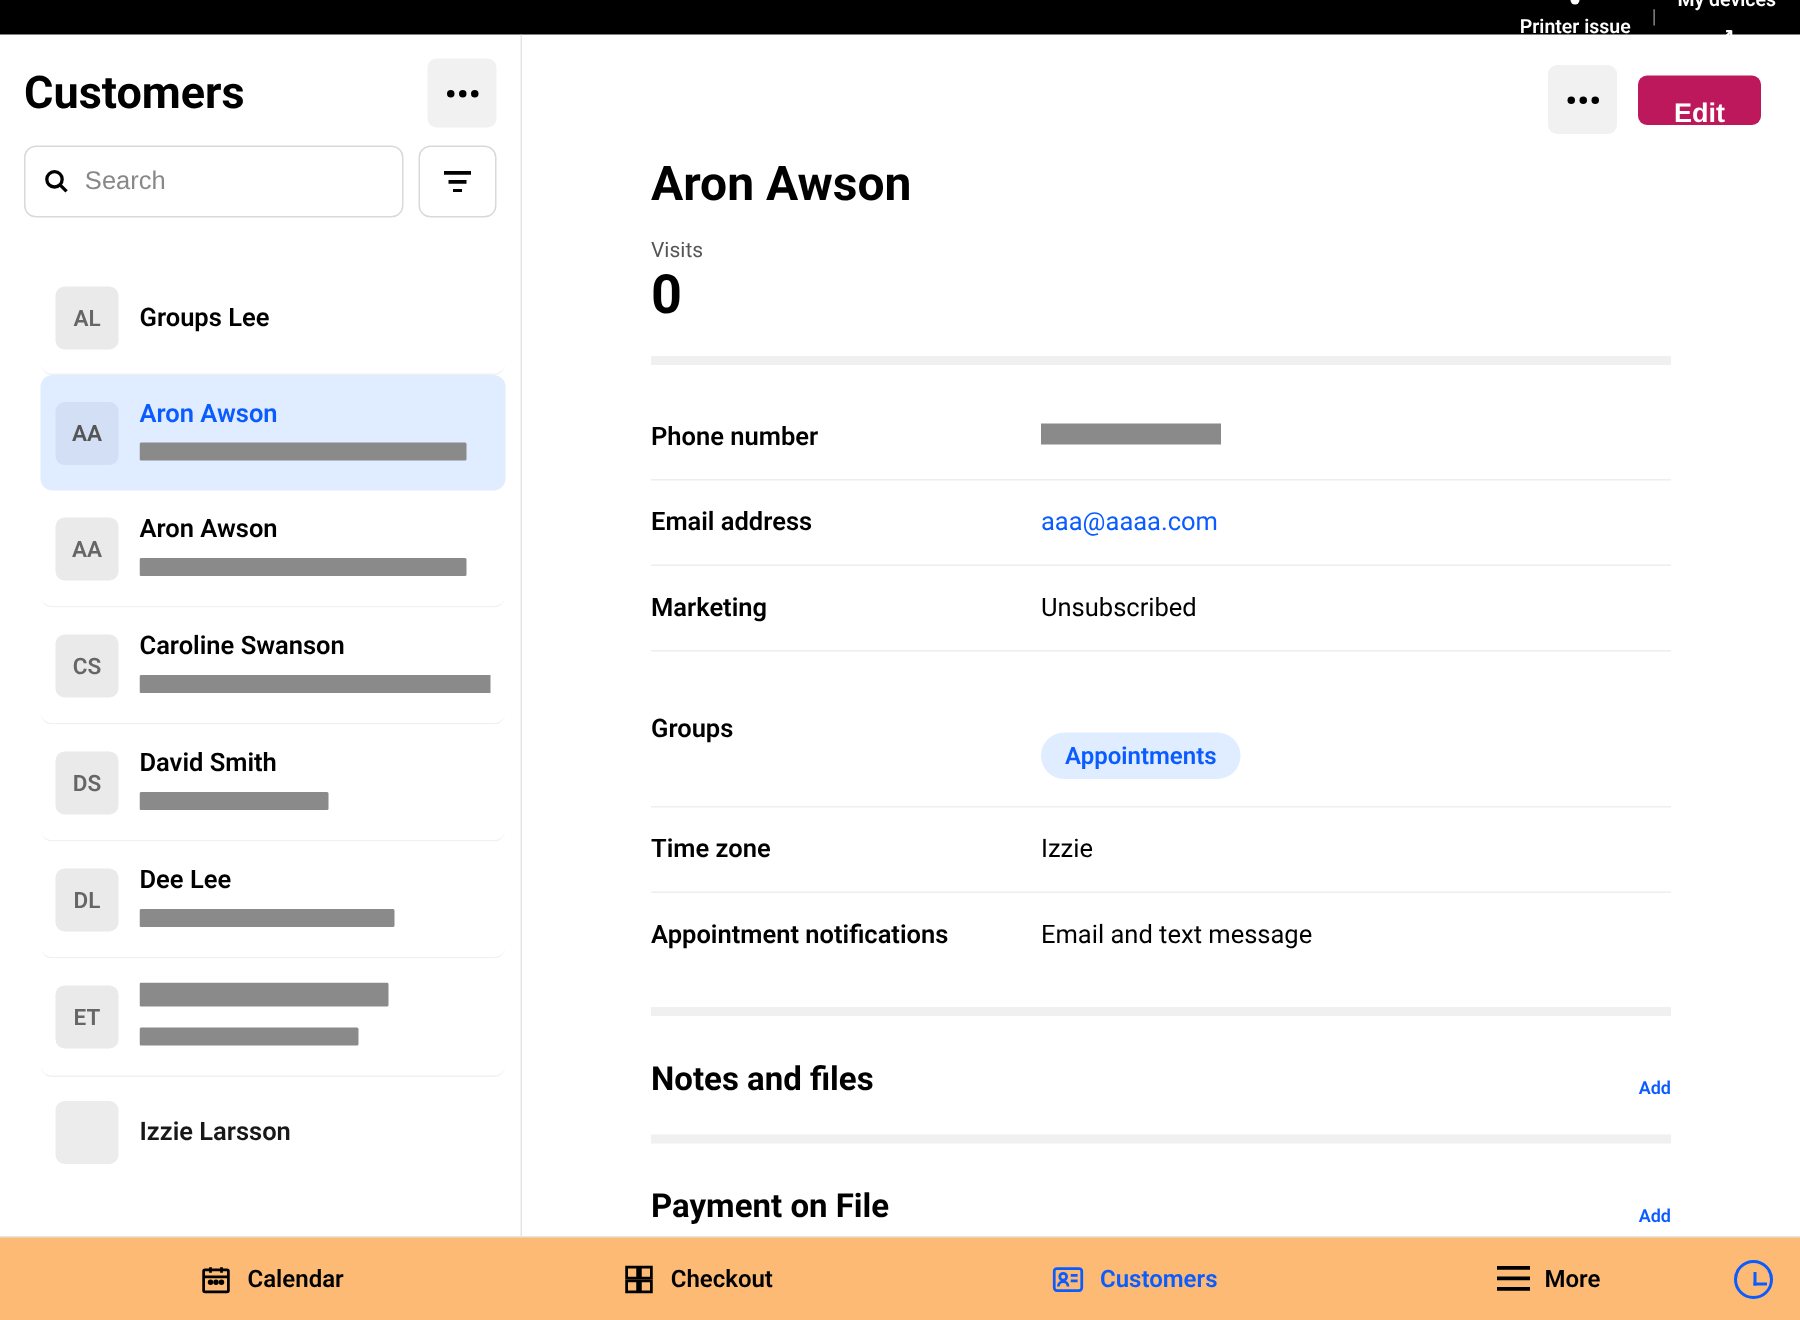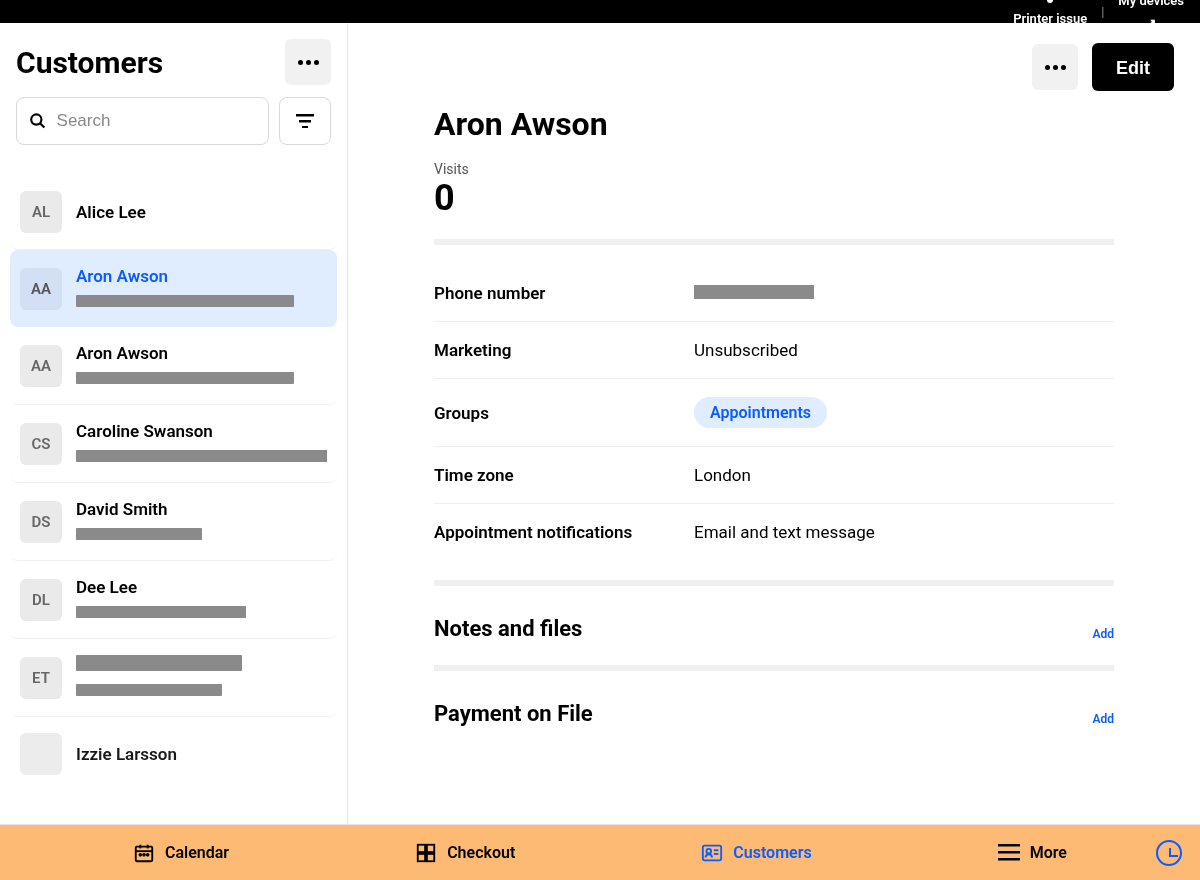--- a/index.html
+++ b/index.html
@@ -109,20 +109,21 @@
     display: flex;
     align-items: center;
     justify-content: center;
     cursor: pointer;
   }
 
   .customer-list {
     flex: 1;
     overflow-y: auto;
     padding: 18px 8px 0 8px;
+    margin-left: 17px;
   }
   .customer-item {
     display: flex;
     align-items: center;
     gap: 14px;
     padding: 16px 10px;
     cursor: pointer;
     border-radius: 8px;
     border-bottom: 1px solid #f0f0f0;
     margin: 0 2px;
@@ -165,26 +166,26 @@
     padding-bottom: 80px;
   }
   .detail-header {
     display: flex;
     justify-content: flex-end;
     align-items: center;
     gap: 14px;
     padding: 20px 26px 0 26px;
   }
   .edit-btn {
-    background: #000000;
+    background: #be185d;
     color: #fff;
     border: none;
     border-radius: 6px;
     padding: 15px 24px;
-    height: 48px;
+    height: 33px;
     font-size: 18px;
     font-weight: 600;
     cursor: pointer;
   }
 
   .detail-content {
     padding: 10px 86px 20px 86px;
   }
   .detail-name {
     font-size: 32px;
@@ -226,20 +227,21 @@
   }
 
   .group-pill {
     display: inline-block;
     background: #e0ecff;
     color: #0b5cff;
     font-weight: 600;
     padding: 6px 16px;
     border-radius: 20px;
     font-size: 16px;
+    margin-top: 36px;
   }
 
   .section-header {
     display: flex;
     justify-content: space-between;
     align-items: flex-end;
     padding: 10px 0 4px 0;
   }
   .section-title {
     font-size: 22px;
@@ -341,21 +343,21 @@
           <rect x="3" y="6" width="12" height="2.5" fill="#000"></rect>
           <rect x="6" y="12" width="6" height="2.5" fill="#000"></rect>
         </svg>
       </button>
     </div>
 
     <div class="customer-list" id="customer-list">
         <div class="customer-item">
           <div class="avatar">AL</div>
           <div class="customer-text">
-            <div class="customer-name">Alice Lee</div>
+            <div class="customer-name">Groups Lee</div>
           </div>
         </div>
         <div class="customer-item selected">
           <div class="avatar">AA</div>
           <div class="customer-text">
             <div class="customer-name">Aron Awson</div>
             <div class="customer-sub"><span class="redacted" style="width: 218px;"></span></div>
           </div>
         </div>
         <div class="customer-item">
@@ -419,32 +421,36 @@
       <div class="visits-label">Visits</div>
       <div class="visits-value">0</div>
 
       <div class="section-gap"></div>
 
       <div class="info-row">
         <div class="info-label">Phone number</div>
         <div class="info-value"><span class="redacted-value"></span></div>
       </div>
       <div class="info-row">
+        <div class="info-label">Email address</div>
+        <div class="info-value link">aaa@aaaa.com</div>
+      </div>
+      <div class="info-row">
         <div class="info-label">Marketing</div>
         <div class="info-value">Unsubscribed</div>
       </div>
       <div class="info-row">
         <div class="info-label">Groups</div>
         <div class="info-value">
           <span class="group-pill">Appointments</span>
         </div>
       </div>
       <div class="info-row">
         <div class="info-label">Time zone</div>
-        <div class="info-value">London</div>
+        <div class="info-value">Izzie</div>
       </div>
       <div class="info-row" style="border-bottom:none">
         <div class="info-label">Appointment notifications</div>
         <div class="info-value">Email and text message</div>
       </div>
 
       <div class="section-gap"></div>
 
       <div class="section-header">
         <div class="section-title">Notes and files</div>

